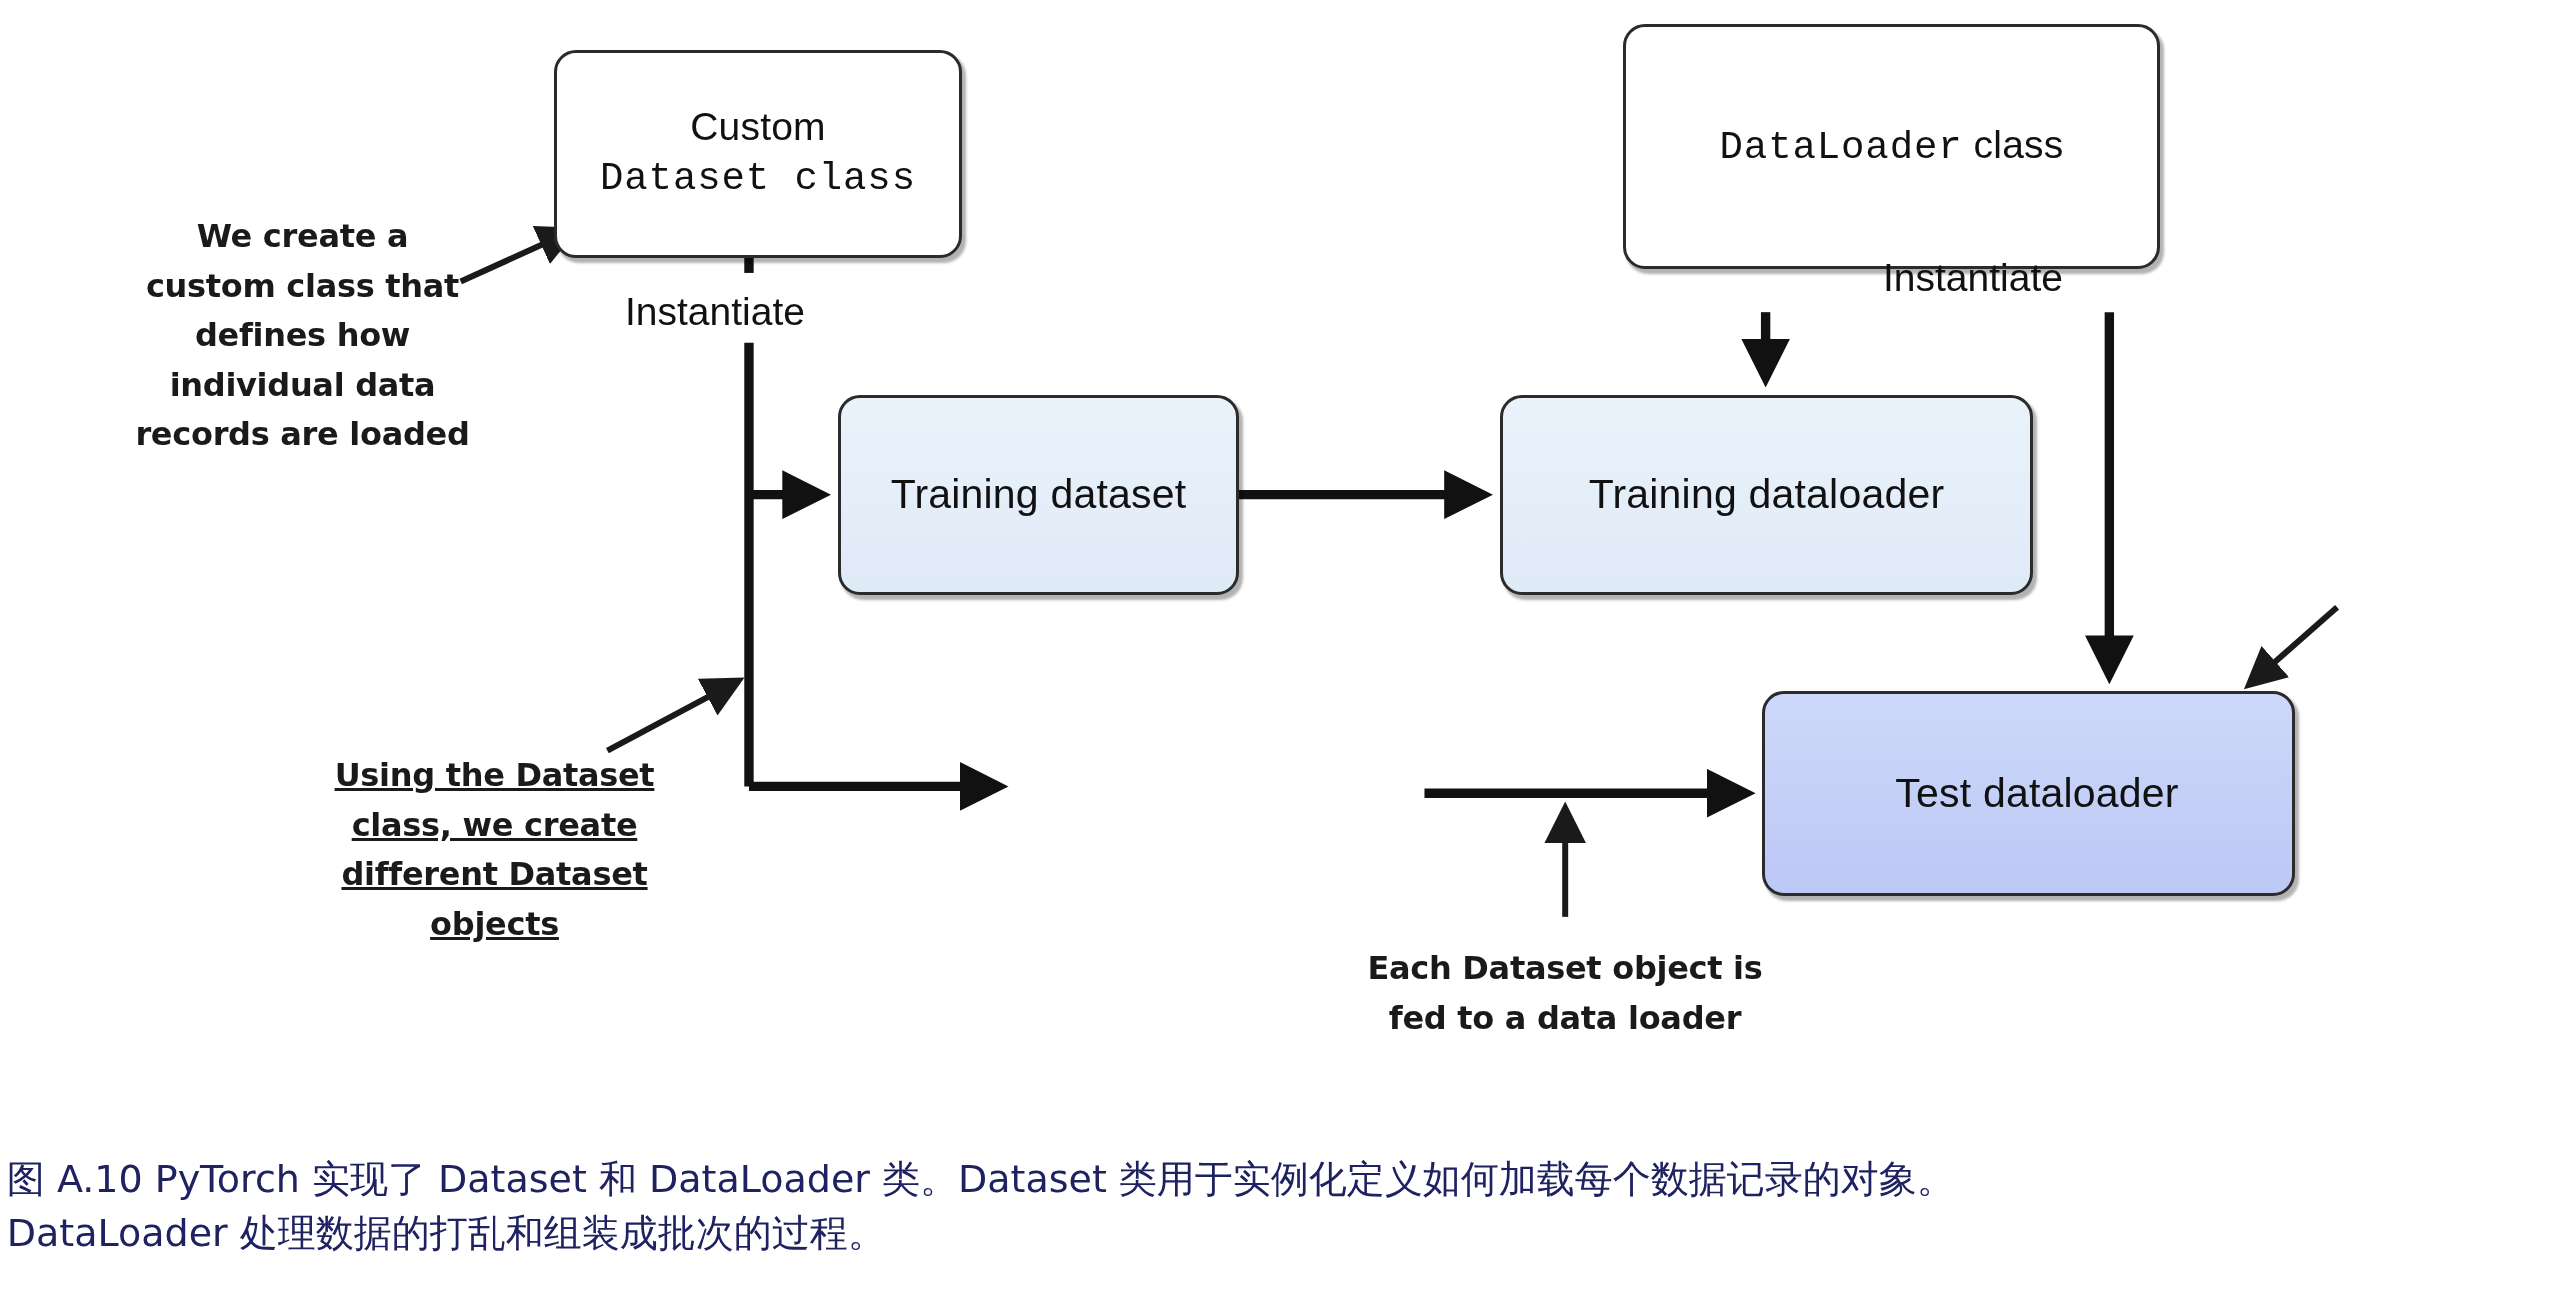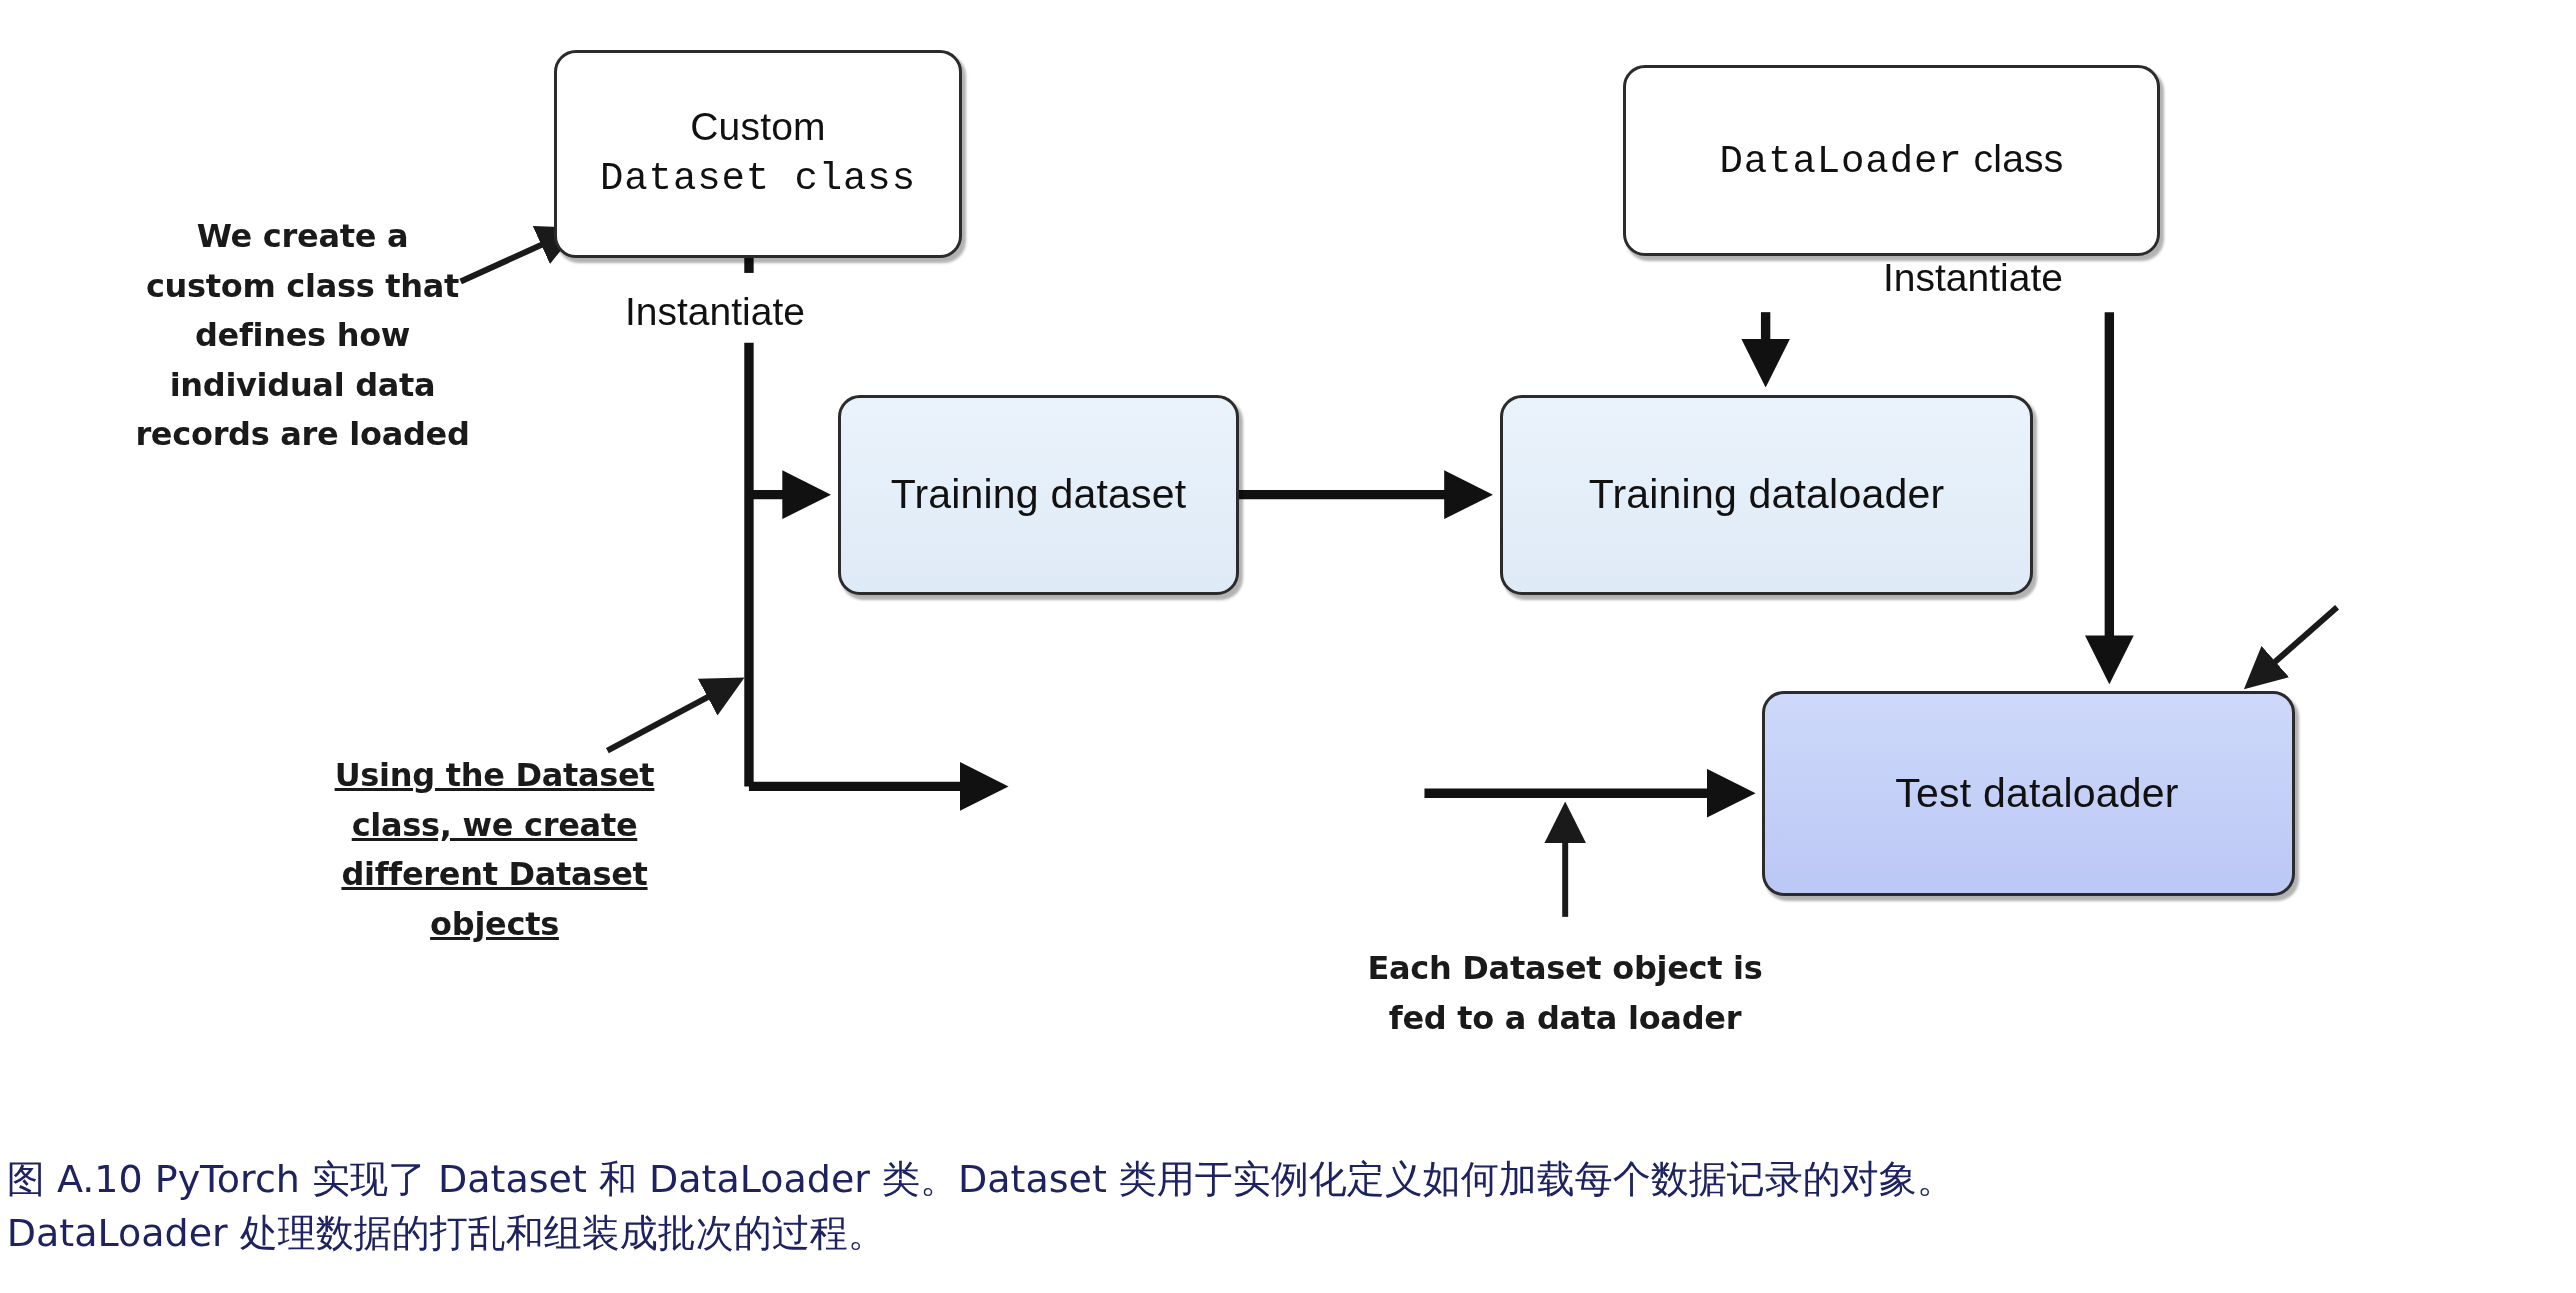--- a/index.html
+++ b/index.html
@@ -68,23 +68,22 @@
   }
 
   
   #box-custom-dataset {
     left: 554px; top: 13.6px; width: 408px; height: 208px;
     font-size: 39px;
     margin-top: 36px;
   }
   
   #box-dataloader {
-    left: 1623px; top: 24px; width: 537px; height: 191px;
+    left: 1623px; top: 24px; width: 537px; height: 245px;
     font-size: 39px;
-    margin-top: 41px;
   }
   
   #box-training-dataset {
     left: 838px; top: 395px; width: 401px; height: 200px;
     font-size: 41px;
     text-align: center;
   }
   
   #box-training-dataloader {
     left: 1500px; top: 395px; width: 533px; height: 200px;

